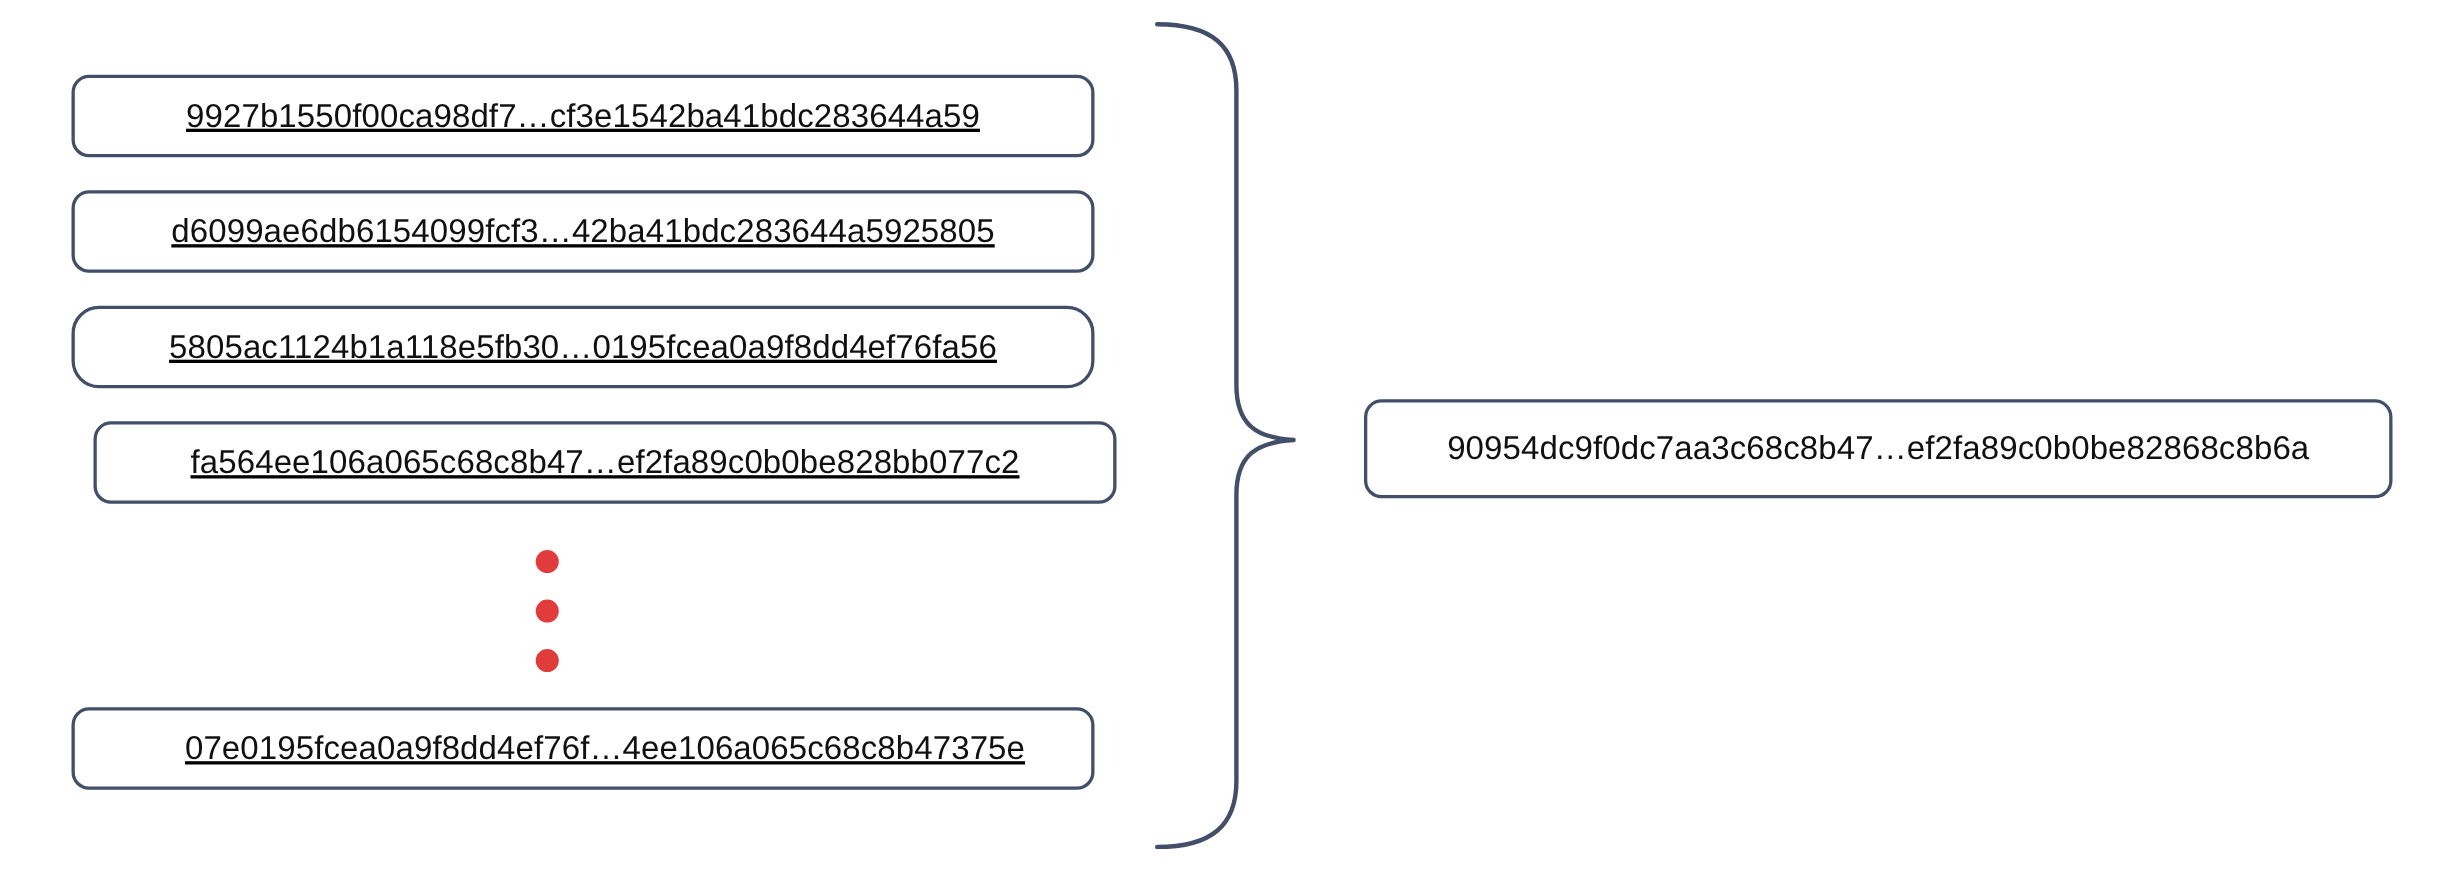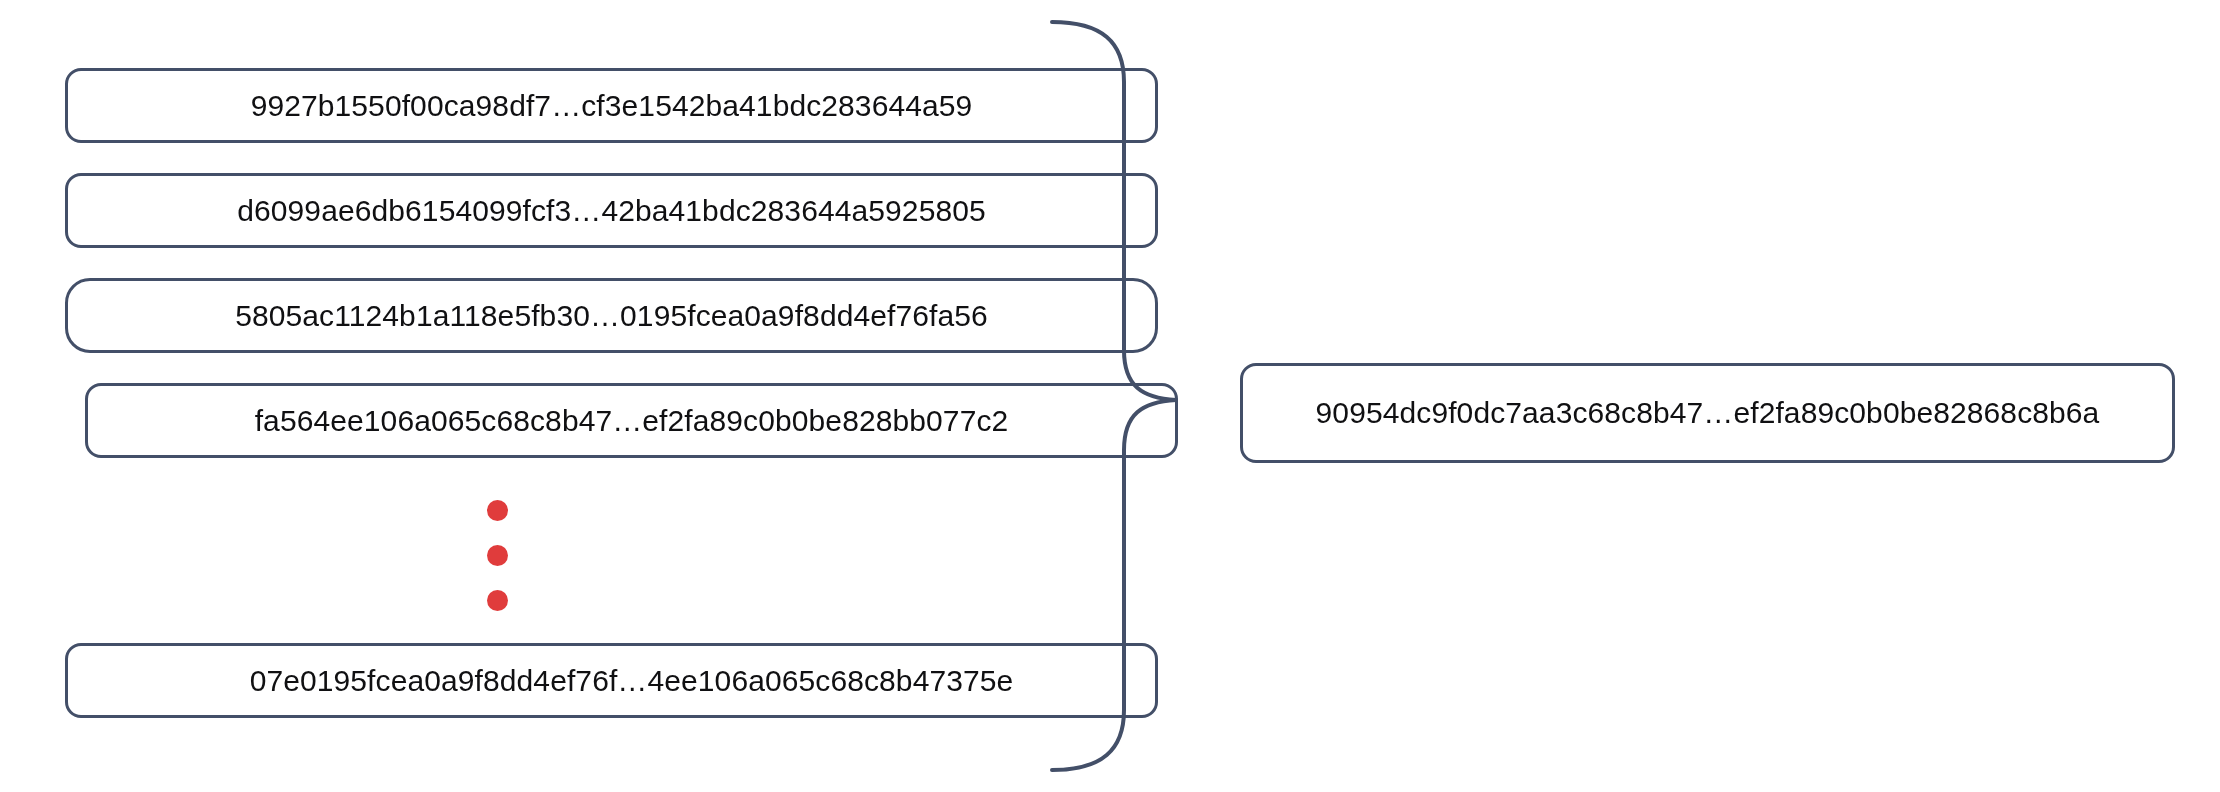--- a/index.html
+++ b/index.html
@@ -35,35 +35,36 @@
     font-size: 30px;
     line-height: 1;
     color: #101012;
     letter-spacing: 0.1px;
     white-space: nowrap;
   }
 
   
   .left-box {
     left: 65px;
-    width: 1093px;
+    width: 930px;
     height: 75px;
+    text-decoration: underline;
   }
   .left-box-0 { top: 68px; }
   .left-box-1 { top: 173px; }
   .left-box-2 { top: 278px; border-radius: 25px; }
   .left-box-3 { top: 383px; margin-left: 20px; }
   .left-box-4 { top: 643px; padding-left: 40px; }
 
   
   .right-box {
     left: 1240px;
     top: 363px;
     width: 935px;
-    height: 100px;
+    height: 90px;
   }
 
   
   .ellipsis-group {
     position: absolute;
     left: 487px;
     top: 500px;
     width: 40px;
     height: 125px;
   }

